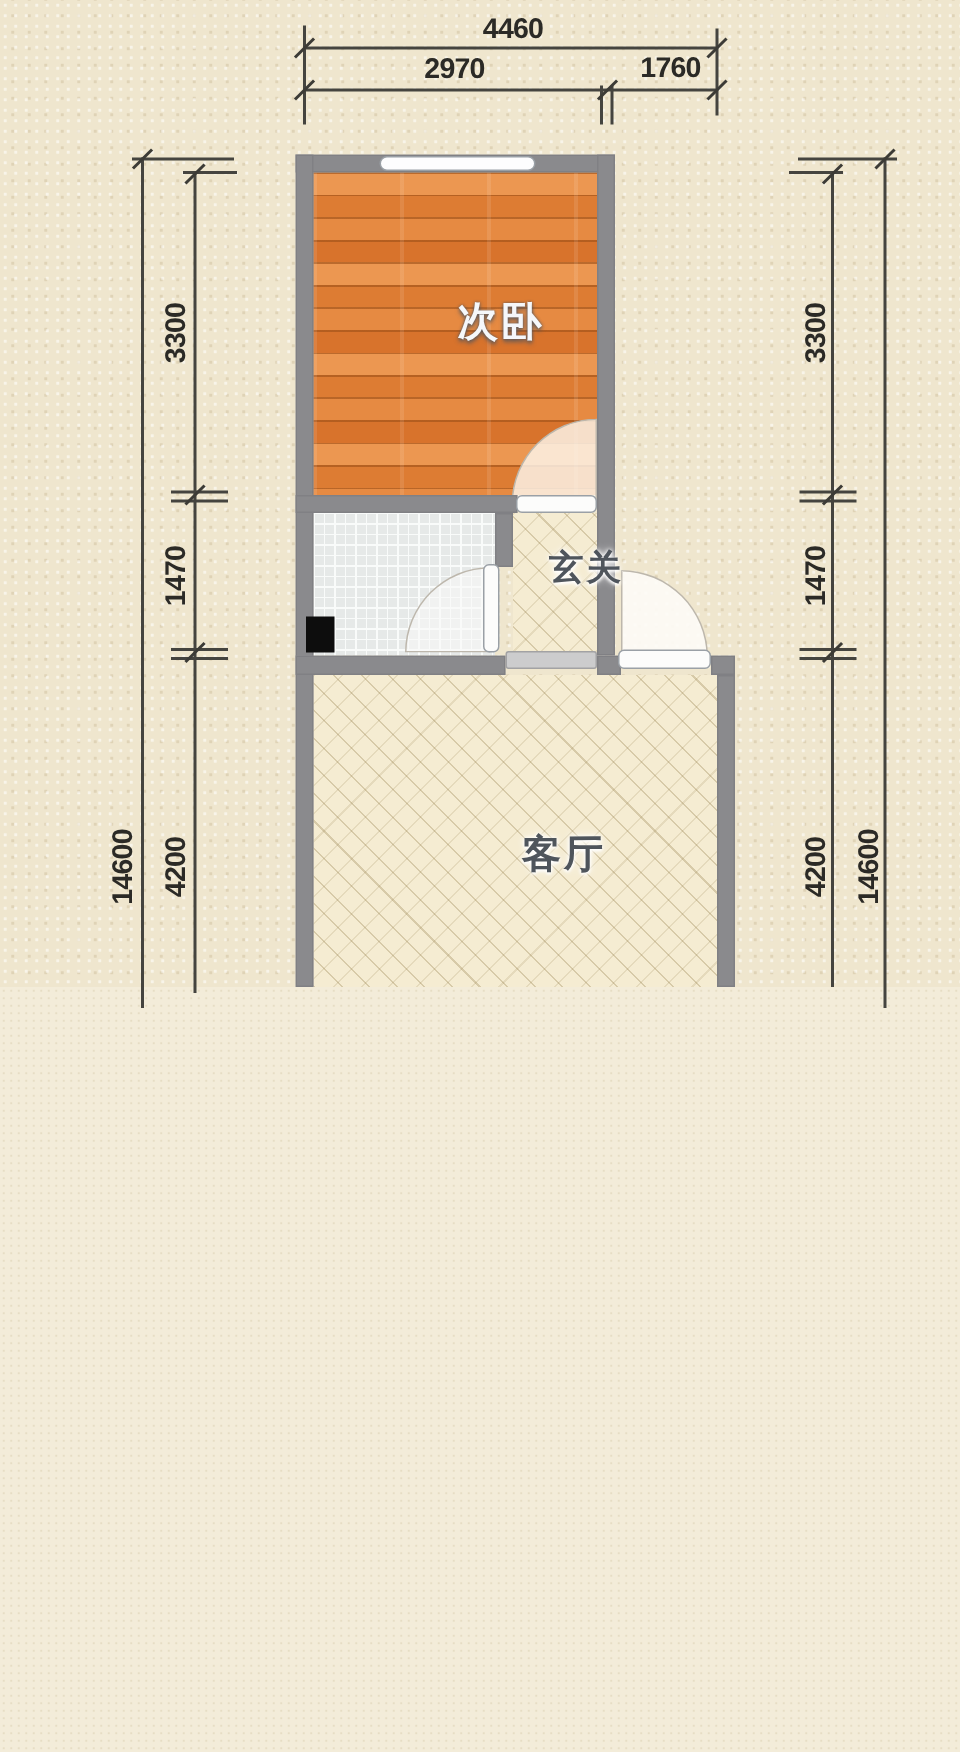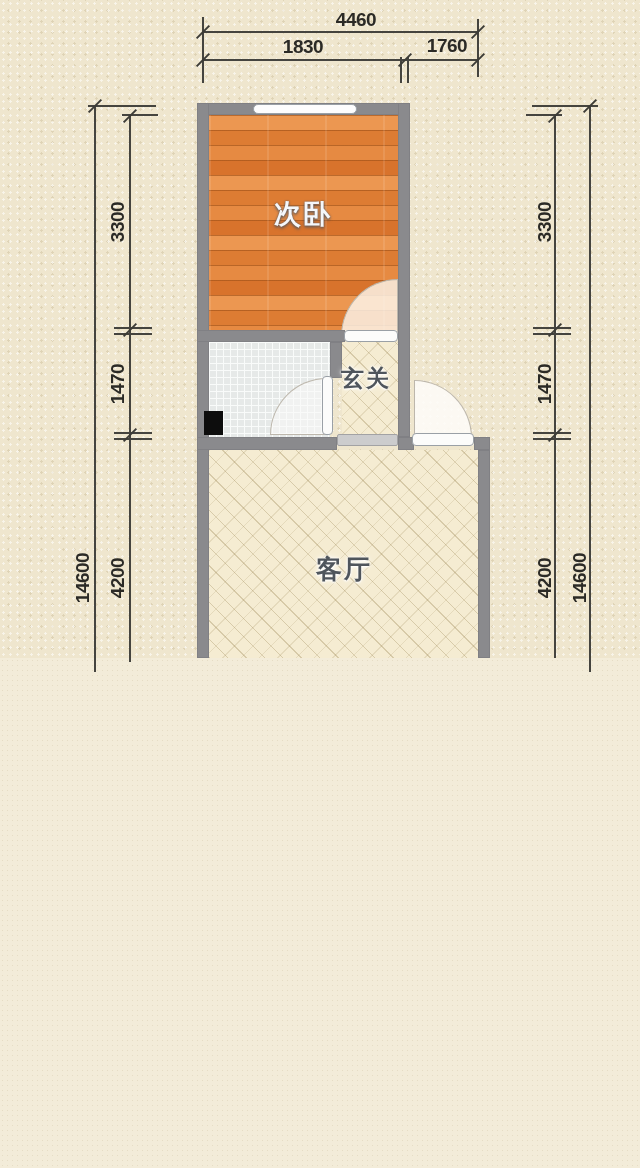--- a/index.html
+++ b/index.html
@@ -65,21 +65,21 @@
   .tick{
     position:absolute;width:18px;height:0;border-top:2px solid #3c3b36;
     transform:rotate(-45deg);
   }
   .dimtext{
     position:absolute;width:80px;height:22px;line-height:22px;text-align:center;
     font-size:19px;font-weight:bold;color:#2b2a26;letter-spacing:-0.5px;
   }
   .vtext{transform:rotate(-90deg);}
   .room-label{
-    position:absolute;text-align:center;font-weight:bold;letter-spacing:2px;font-family:Liberation Mono, monospace;
+    position:absolute;text-align:right;font-weight:bold;letter-spacing:2px;font-family:Liberation Mono, monospace;
   }
   .label-light{
     color:#f5f7fa;
     text-shadow:0 0 2px rgba(80,86,96,0.95), 0 2px 3px rgba(80,86,96,0.8);
   }
   .label-dark{
     color:#4f555c;
     text-shadow:0 0 3px #fff, 0 0 6px rgba(255,255,255,0.95), 0 1px 2px rgba(255,255,255,0.9);
   }
 </style>
@@ -126,22 +126,22 @@
   <div class="dline" style="left:203px;top:59px;width:275px;height:2px;"></div>
   <div class="dline" style="left:202px;top:17px;width:2px;height:66px;"></div>
   <div class="dline" style="left:477px;top:19px;width:2px;height:58px;"></div>
   <div class="dline" style="left:400px;top:57px;width:2px;height:26px;"></div>
   <div class="dline" style="left:407px;top:57px;width:2px;height:26px;"></div>
   <div class="tick" style="left:194px;top:31px;"></div>
   <div class="tick" style="left:469px;top:31px;"></div>
   <div class="tick" style="left:194px;top:59px;"></div>
   <div class="tick" style="left:396px;top:59px;"></div>
   <div class="tick" style="left:469px;top:59px;"></div>
-  <div class="dimtext" style="left:316px;top:9px;">4460</div>
-  <div class="dimtext" style="left:263px;top:36px;">1830</div>
+  <div class="dimtext" style="left:302px;top:9px;">4460</div>
+  <div class="dimtext" style="left:263px;top:36px;">2970</div>
   <div class="dimtext" style="left:407px;top:35px;">1760</div>
 
   <div class="dline" style="left:94px;top:105px;width:2px;height:567px;"></div>
   <div class="dline" style="left:129px;top:115px;width:2px;height:547px;"></div>
   <div class="dline" style="left:88px;top:105px;width:68px;height:2px;"></div>
   <div class="dline" style="left:122px;top:114px;width:36px;height:2px;"></div>
   <div class="dline" style="left:114px;top:327px;width:38px;height:2px;"></div>
   <div class="dline" style="left:114px;top:333px;width:38px;height:2px;"></div>
   <div class="dline" style="left:114px;top:432px;width:38px;height:2px;"></div>
   <div class="dline" style="left:114px;top:438px;width:38px;height:2px;"></div>

